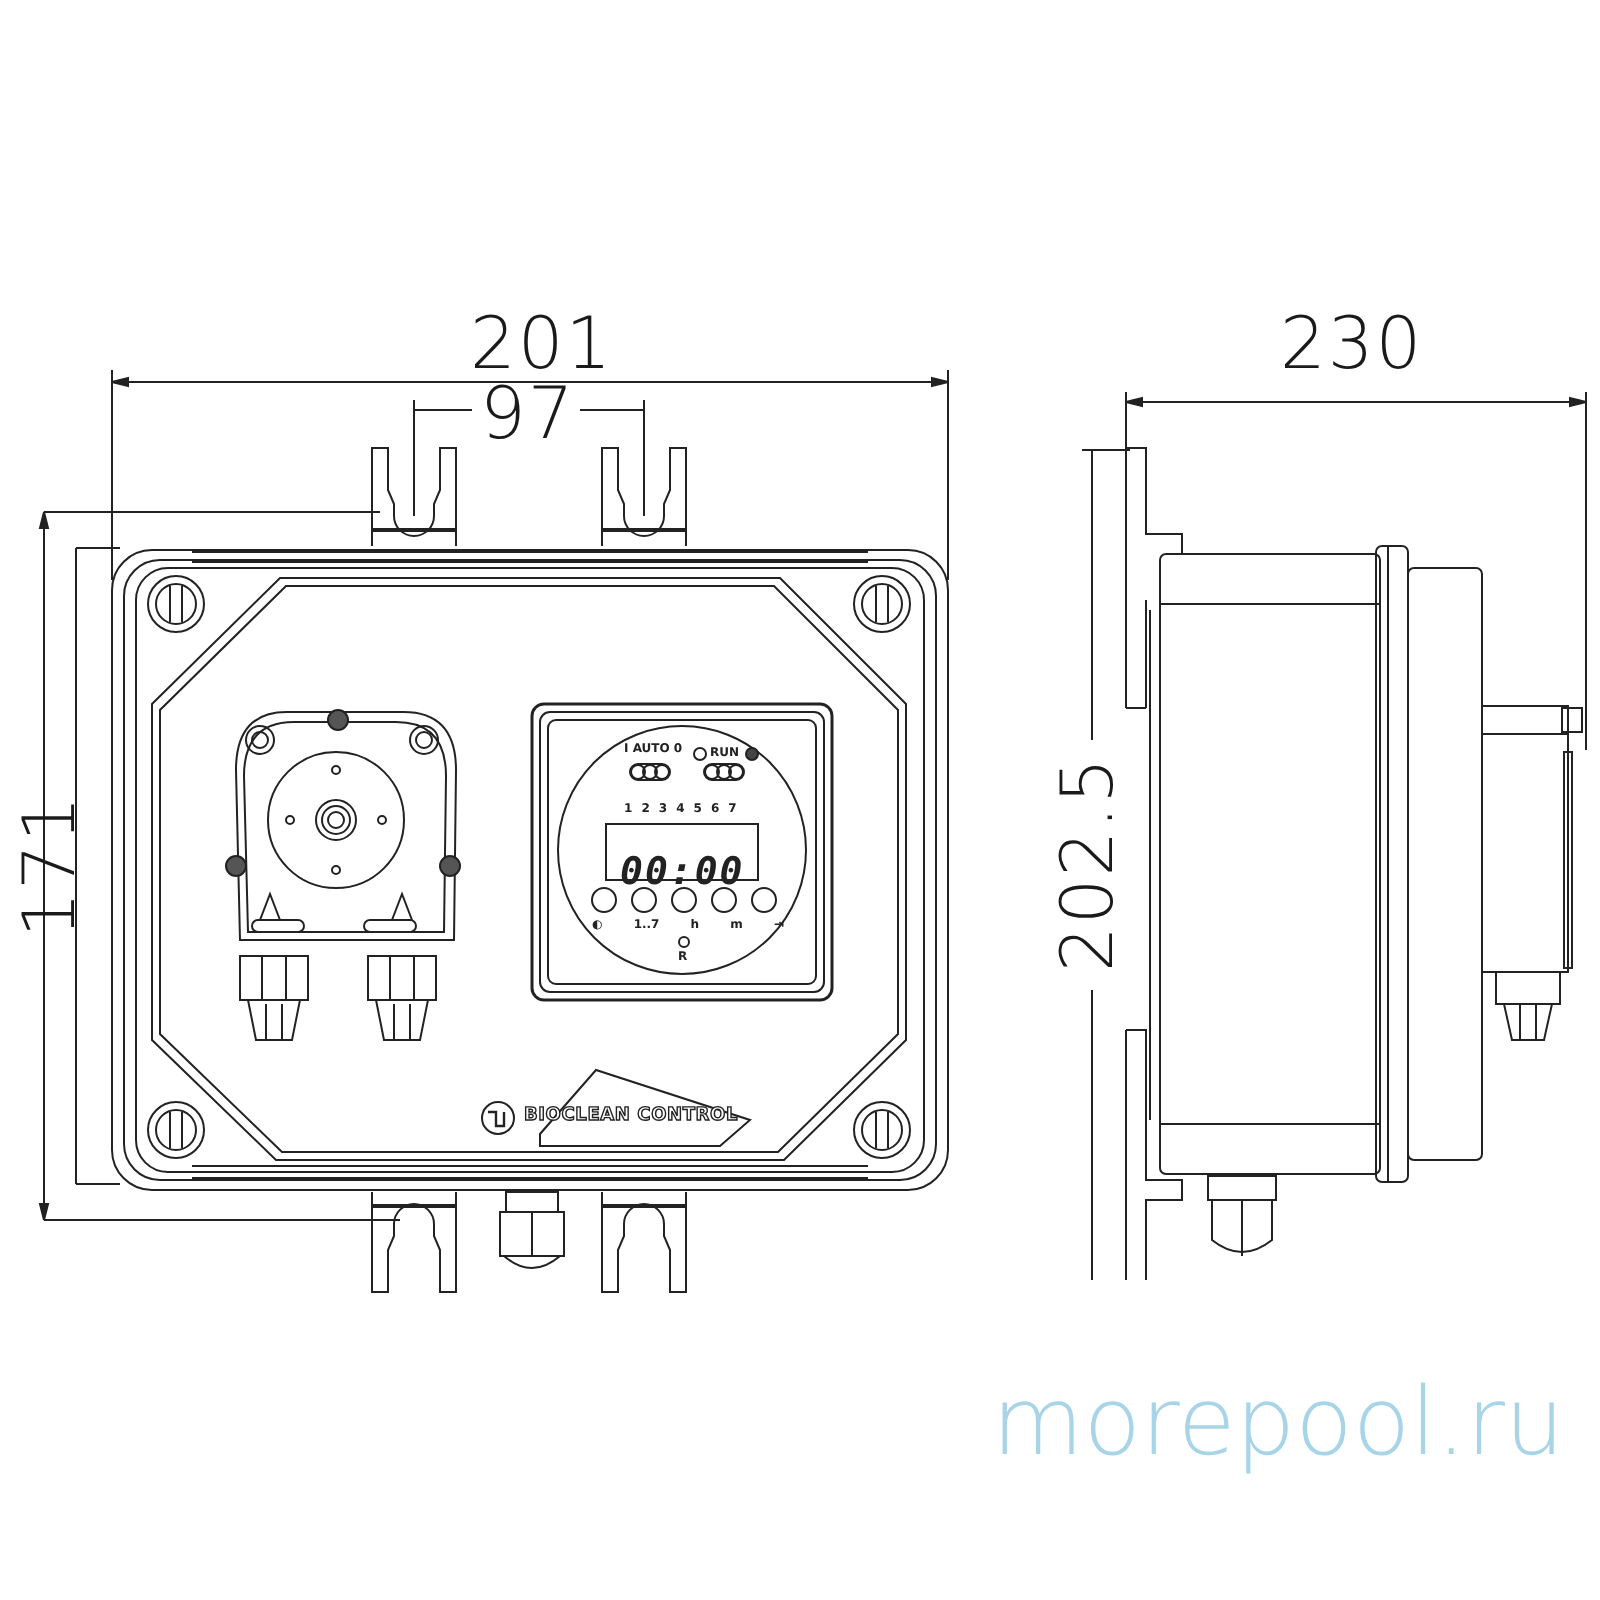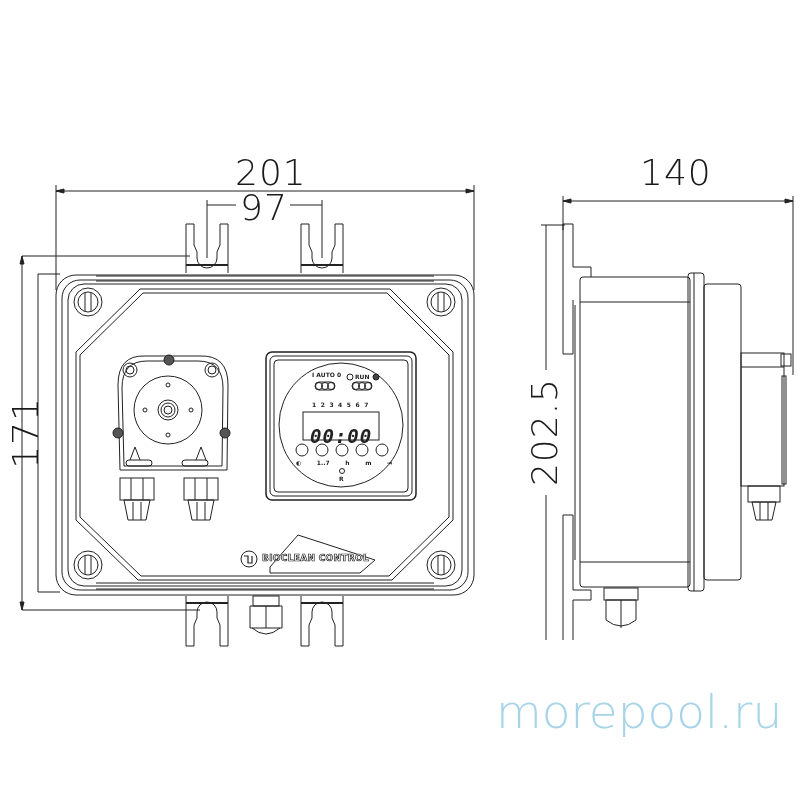--- a/index.html
+++ b/index.html
@@ -206,21 +206,21 @@
 
     <rect x="604" y="588" width="34" height="12"></rect>
     <path d="M606,600 L636,600 L636,620 Q621,632 606,620 Z"></path>
     <line x1="621" y1="600" x2="621" y2="628"></line>
   </g>
 </svg>
 
 <div class="dim-text" style="left:235px;top:155px;font-size:36px;">201</div>
 <div class="dim-text" style="left:240px;top:190px;font-size:36px;">97</div>
 <div class="dim-text" style="left:-24px;top:415px;font-size:36px;transform:rotate(-90deg);transform-origin:center;width:100px;text-align:center;">171</div>
-<div class="dim-text" style="left:640px;top:155px;font-size:36px;">140</div>
+<div class="dim-text" style="left:640px;top:155px;font-size:36px;">230</div>
 <div class="dim-text" style="left:475px;top:414px;font-size:36px;transform:rotate(-90deg);transform-origin:center;width:140px;text-align:center;">202.5</div>
 
 <div style="position:absolute;left:312px;top:371px;font-size:6px;font-weight:bold;color:#222;">I AUTO 0</div>
 <div style="position:absolute;left:355px;top:373px;font-size:6px;font-weight:bold;color:#222;">RUN</div>
 <div style="position:absolute;left:312px;top:401px;font-size:6px;font-weight:bold;color:#222;display:flex;gap:4.5px;">
   <span>1</span>
   <span>2</span>
   <span>3</span>
   <span>4</span>
   <span>5</span>

